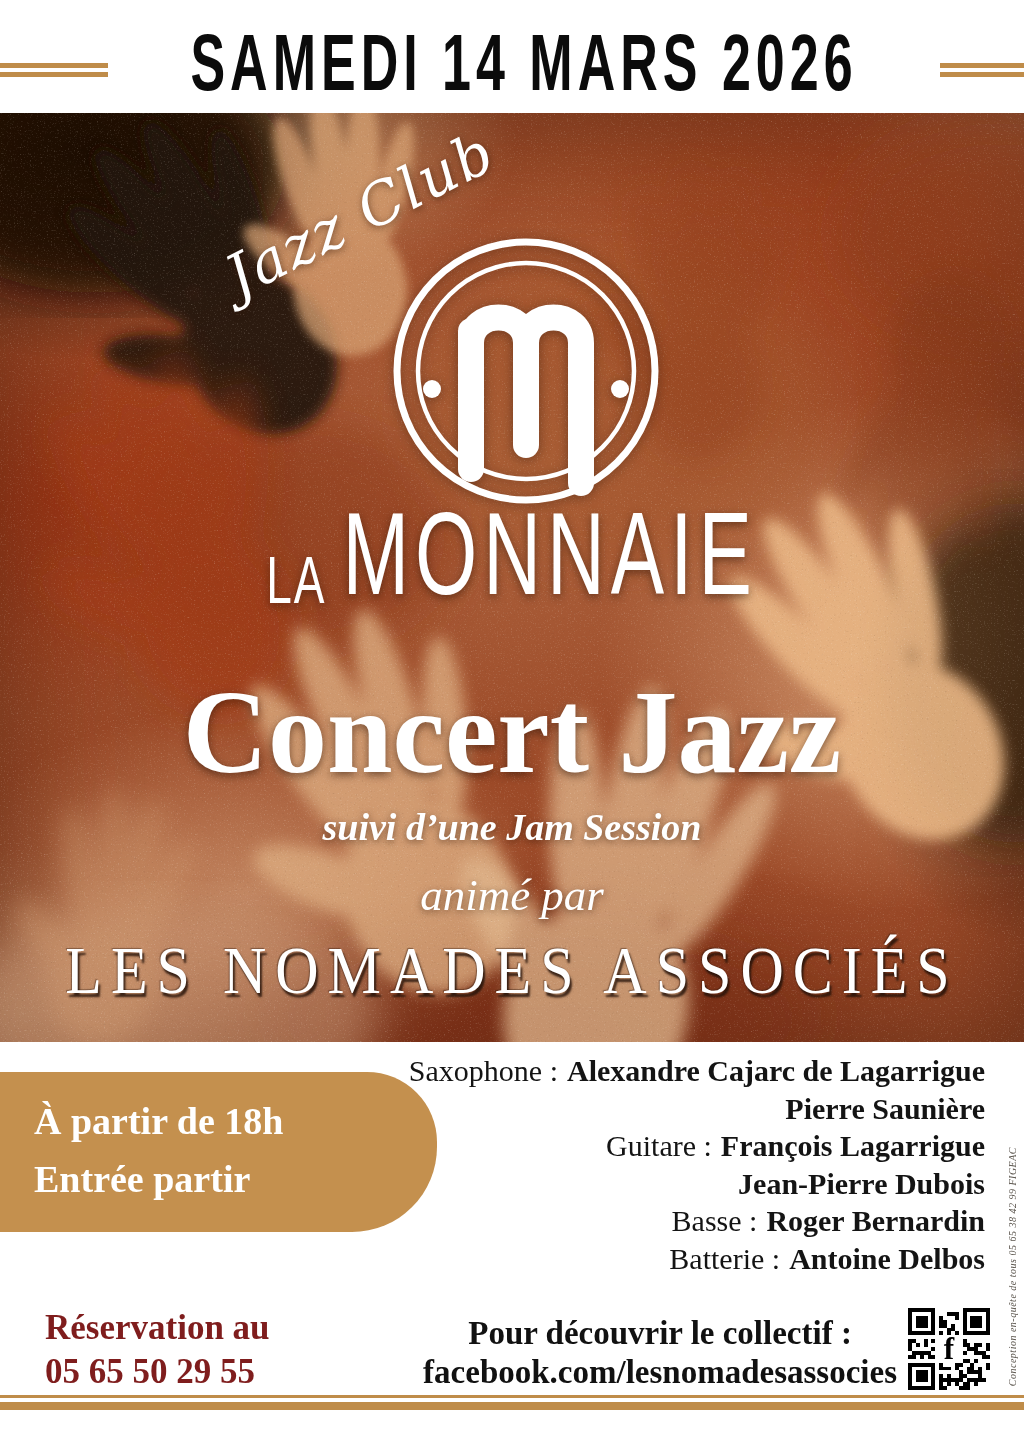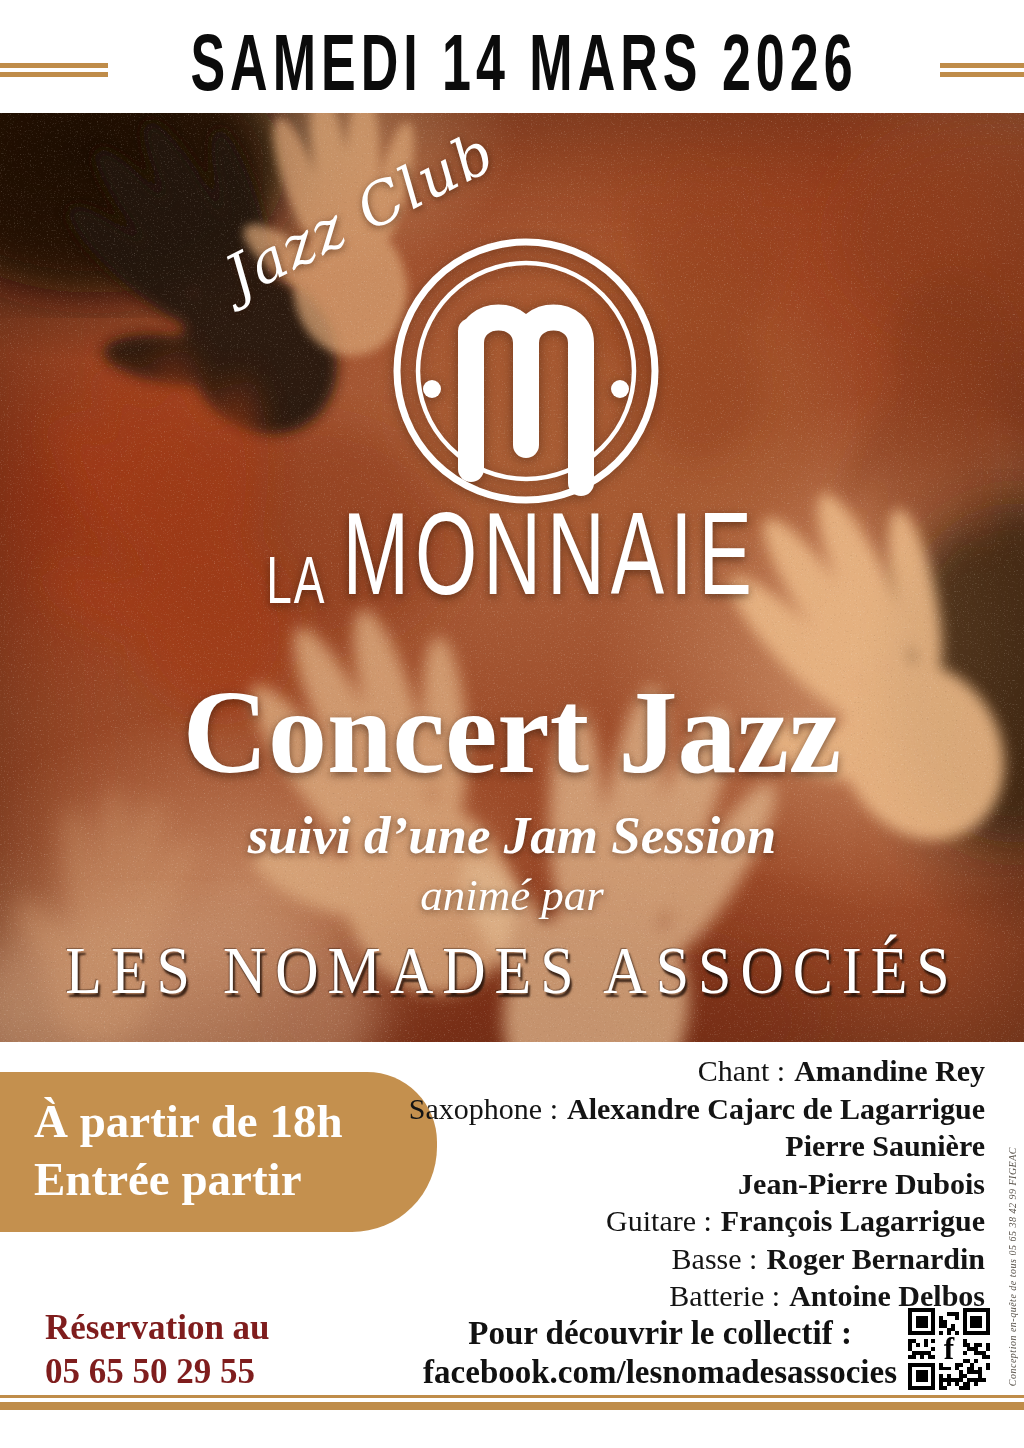--- a/index.html
+++ b/index.html
@@ -42,29 +42,29 @@
              font-family:"DejaVu Serif",serif;transform:rotate(-27deg);letter-spacing:2px;}
   .logo{position:absolute;left:386px;top:118px;width:280px;height:280px;
         filter:drop-shadow(0 2px 6px rgba(48,20,6,.45));}
   .venue-line{left:0;right:0;top:400px;height:100px;display:flex;justify-content:center;
               align-items:flex-end;gap:16px;font-family:"Liberation Sans",sans-serif;}
   .la{font-size:46px;letter-spacing:2px;transform:scaleY(1.45);transform-origin:50% 100%;line-height:1;}
   .monnaie{font-size:80px;letter-spacing:6px;transform:scaleY(1.45);transform-origin:50% 100%;line-height:1;}
   .cafe{left:0;right:0;top:510px;font-size:30px;letter-spacing:9px;}
   .concert{left:0;right:0;top:556px;margin:0;font-size:118px;font-weight:700;line-height:1.08;
            text-shadow:0 3px 9px rgba(48,20,6,.6);}
-  .suivi{left:0;right:0;top:692px;font-size:53px;font-style:italic;font-weight:700;}
+  .suivi{left:0;right:0;top:692px;font-size:38px;font-style:italic;font-weight:700;}
   .anime{left:0;right:0;top:756px;font-size:45px;font-style:italic;}
   .nomades{left:0;right:0;top:824px;font-size:60px;letter-spacing:9px;white-space:nowrap;
            transform:scaleY(1.12);transform-origin:50% 50%;
            text-shadow:2px 3px 2px rgba(34,16,8,.85), -1px -1px 1px rgba(34,16,8,.4);}
 
   
   .badge{position:absolute;left:0;top:1072px;width:437px;height:160px;background:var(--badge);
-         border-radius:0 70px 85px 0;color:#fff;font-weight:700;font-size:47px;line-height:58px;
+         border-radius:0 70px 85px 0;color:#fff;font-weight:700;font-size:38px;line-height:58px;
          padding:20px 0 0 34px;box-sizing:border-box;}
   .lineup{position:absolute;right:39px;top:1052px;text-align:right;font-size:30px;line-height:37.5px;color:#141414;}
   .lineup .role{font-weight:400;margin-right:9px;}
   .lineup .name{font-weight:700;}
   .reservation{position:absolute;left:45px;top:1306px;font-size:35px;font-weight:700;line-height:44px;color:#7f1d1d;}
   .collectif{position:absolute;right:127px;top:1314px;text-align:center;font-size:33px;font-weight:700;line-height:39px;color:#111;}
   .qr{position:absolute;right:34px;top:1308px;width:82px;height:82px;}
   .credit{position:absolute;right:6px;bottom:62px;writing-mode:vertical-rl;transform:rotate(180deg);
           font-size:10px;font-style:italic;color:#5a544c;letter-spacing:.5px;}
   .bottom-rules .thin{position:absolute;left:0;right:0;top:1395px;height:3px;background:var(--accent);}
@@ -167,25 +167,24 @@
     <div class="art-text nomades">LES NOMADES ASSOCIÉS</div>
   </div>
 
   <section>
     <div class="badge">
       <div>À partir de 18h</div>
       <div>Entrée partir</div>
     </div>
 
     <div class="lineup">
-        <div><span class="role">Chant :</span><span class="name">Amandine Rey</span></div>
         <div><span class="role">Saxophone :</span><span class="name">Alexandre Cajarc de Lagarrigue</span></div>
         <div><span class="name">Pierre Saunière</span></div>
+        <div><span class="role">Guitare :</span><span class="name">François Lagarrigue</span></div>
         <div><span class="name">Jean-Pierre Dubois</span></div>
-        <div><span class="role">Guitare :</span><span class="name">François Lagarrigue</span></div>
         <div><span class="role">Basse :</span><span class="name">Roger Bernardin</span></div>
         <div><span class="role">Batterie :</span><span class="name">Antoine Delbos</span></div>
       </div>
 
     <div class="reservation">
       <div>Réservation au</div>
       <div>05 65 50 29 55</div>
     </div>
 
     <div class="collectif">

